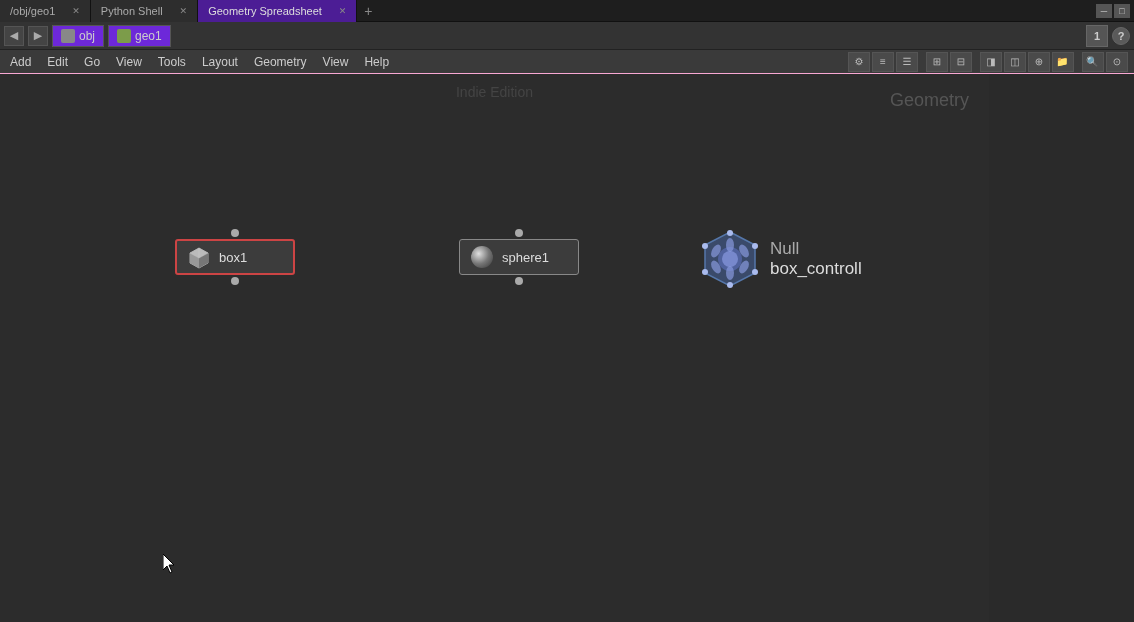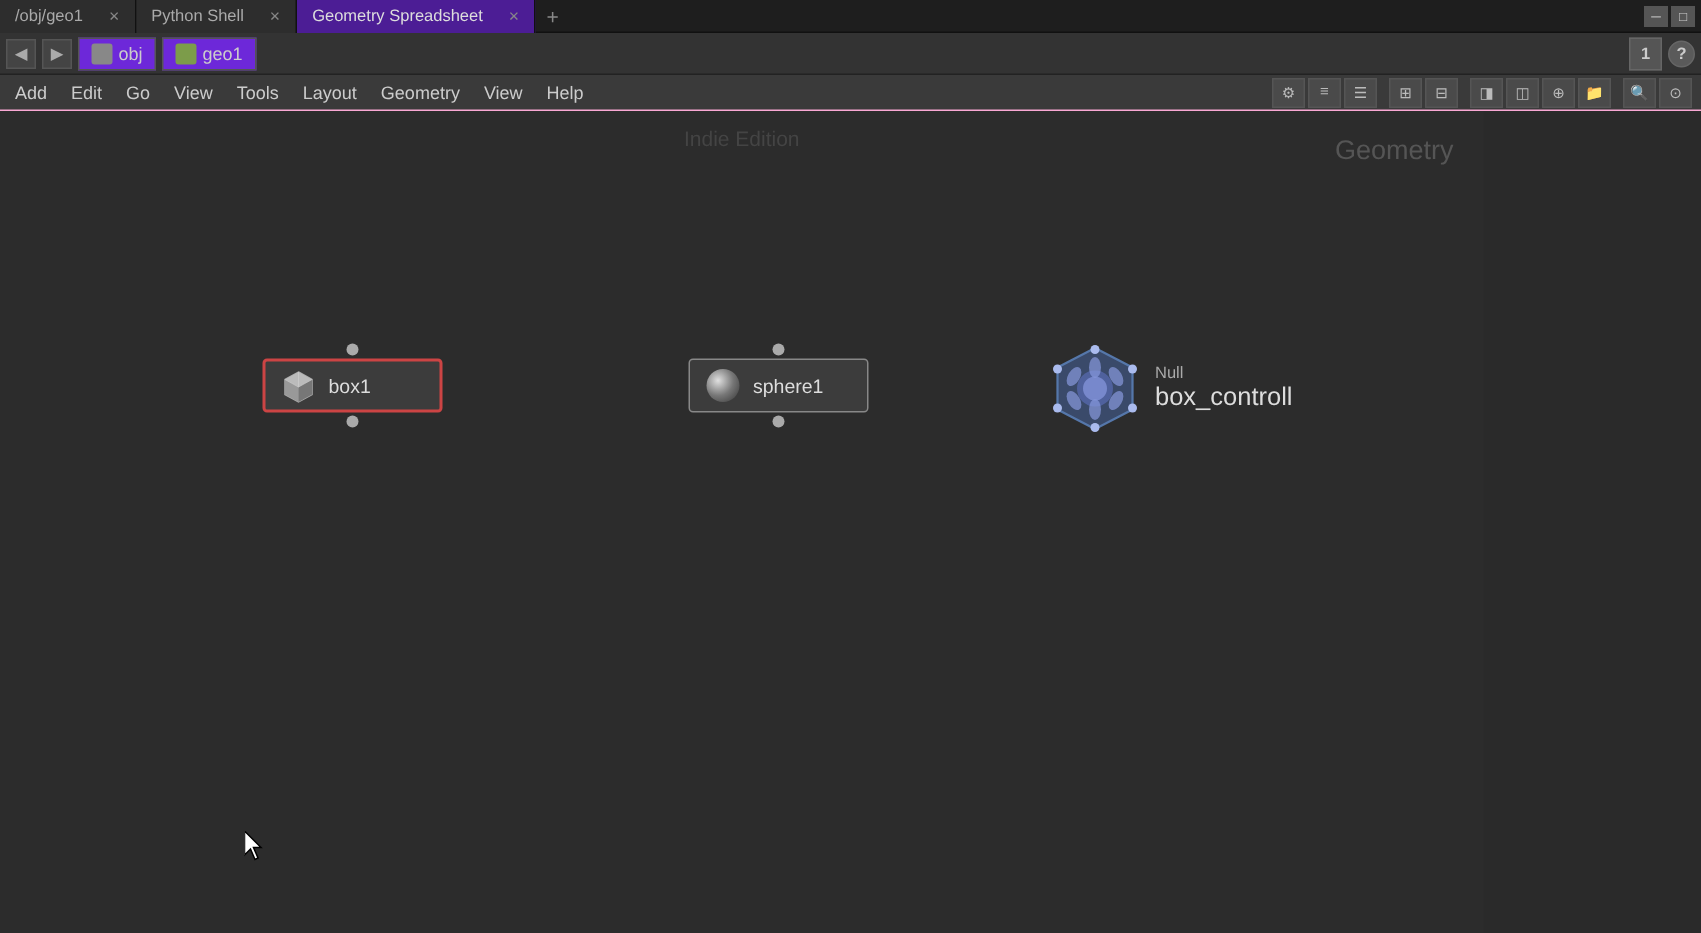--- a/index.html
+++ b/index.html
@@ -301,21 +301,21 @@
     .null-icon {
       width: 60px;
       height: 60px;
       position: relative;
     }
     .null-info {
       display: flex;
       flex-direction: column;
     }
     .null-type {
-      font-size: 11px;
+      font-size: 17px;
       color: #aaa;
     }
     .null-name {
       font-size: 17px;
       color: #ddd;
     }
   </style>
 </head>
 <body>
 

